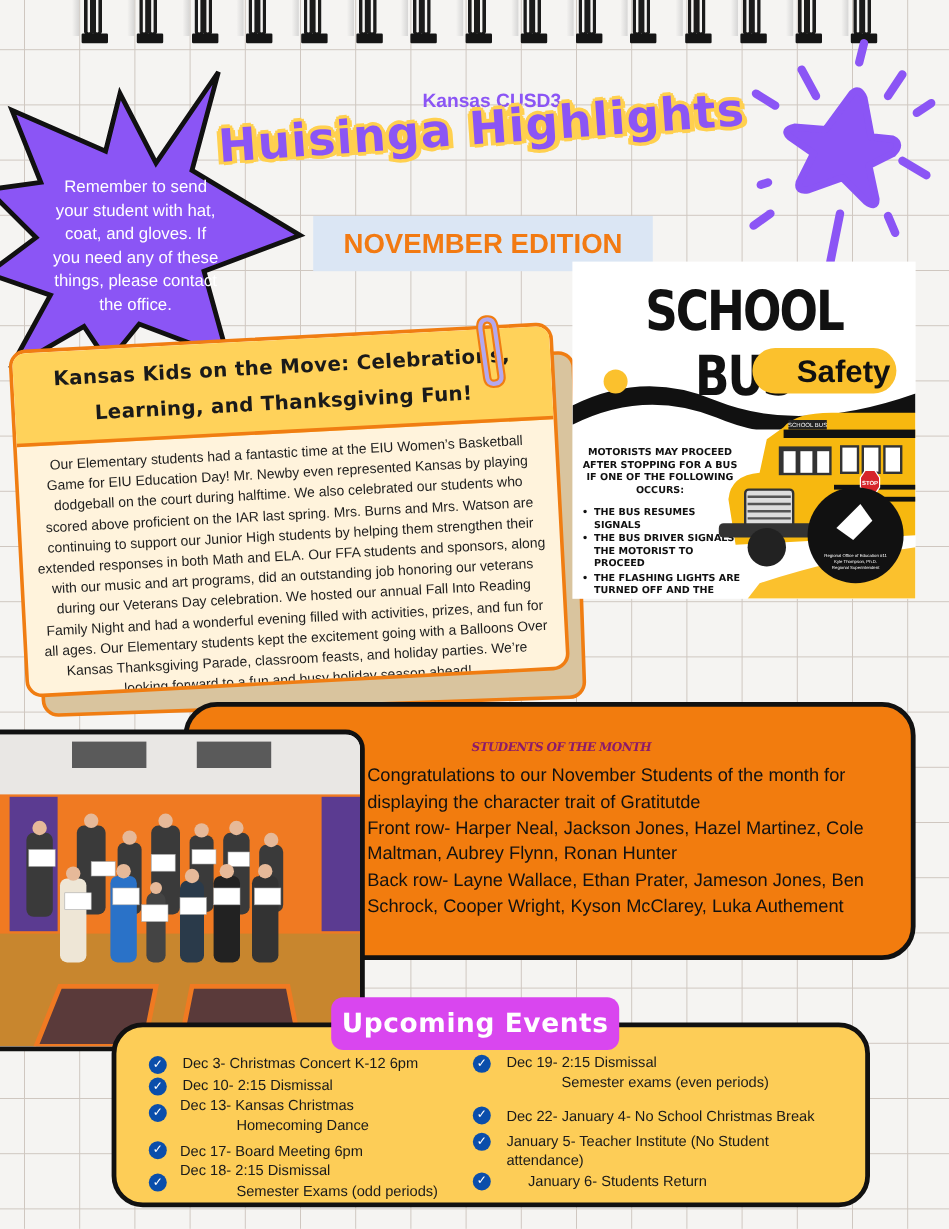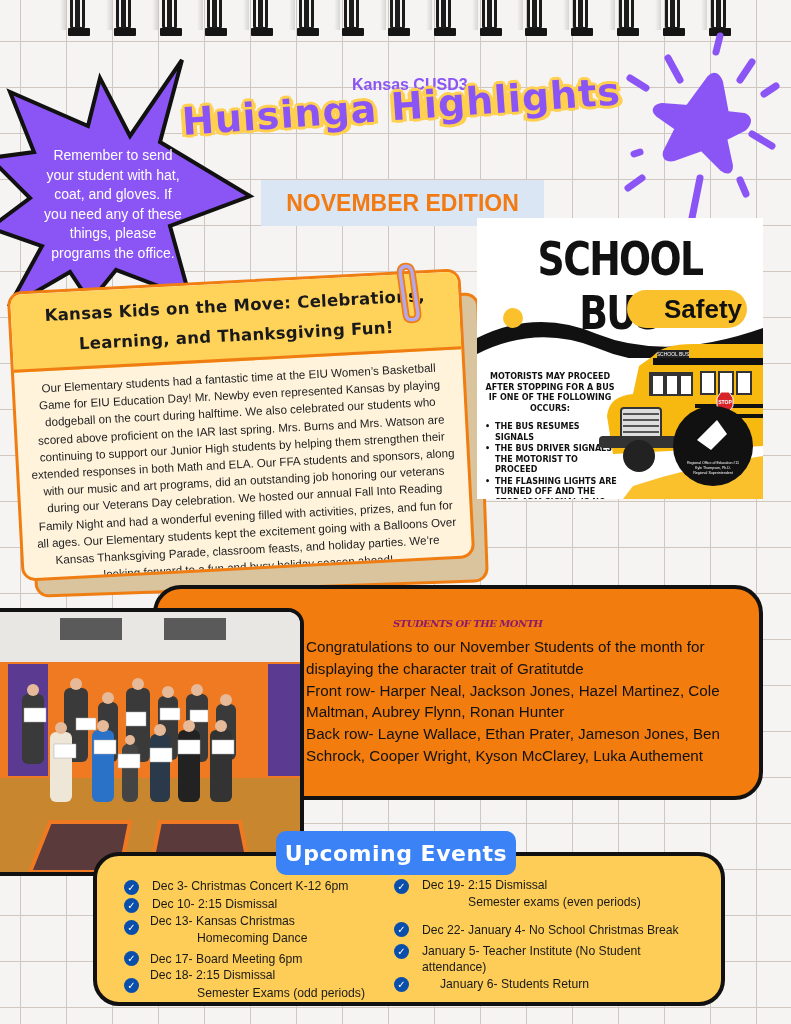--- a/index.html
+++ b/index.html
@@ -130,21 +130,21 @@
     background: #ece9e6;
   }
 
   
   .events-box {
     position: absolute; left: 93px; top: 852px; width: 632px; height: 154px;
     background: #fdcd57; border: 4px solid #111; border-radius: 26px;
   }
   .events-tab {
     position: absolute; left: 276px; top: 831px; width: 240px; height: 44px;
-    background: #3b82f6; border-radius: 10px; color: #fff;
+    background: #d946ef; border-radius: 10px; color: #fff;
     font-family: "DejaVu Sans", sans-serif; font-weight: bold; font-size: 22px;
     display: flex; align-items: center; justify-content: center; letter-spacing: .5px;
   }
   .ev {
     position: absolute; font-size: 12.2px; line-height: 16px; color: #1a1a1a; white-space: nowrap;
   }
   .check {
     position: absolute; width: 15px; height: 15px; border-radius: 50%;
     background: #0a4eab; color: #fff; font-size: 10px; line-height: 15px;
     text-align: center; font-weight: bold;
@@ -242,21 +242,21 @@
       <div class="shadow"></div>
       <div class="wire1"></div>
       <div class="wire2"></div>
       <div class="base"></div>
     </div>
 </div>
 
 <svg class="burst" viewBox="0 0 262 248">
   <polygon points="182,2 160,84 250,138 170,168 190,240 116,212 90,244 70,214 8,250 42,188 -10,170 30,140 -10,100 34,94 10,34 88,68 100,20 130,78" fill="#8b55f5" stroke="#111" stroke-width="4" stroke-linejoin="miter"></polygon>
 </svg>
-<div class="burst-text">Remember to send your student with hat, coat, and gloves.  If you need any of these things, please programs the office.</div>
+<div class="burst-text">Remember to send your student with hat, coat, and gloves.  If you need any of these things, please contact the office.</div>
 
 <div class="district">Kansas CUSD3</div>
 <div class="title">Huisinga Highlights</div>
 <div class="edition">NOVEMBER EDITION</div>
 
 <svg class="star" viewBox="0 0 170 192">
   <g stroke="#8b55f5" stroke-width="7" stroke-linecap="round" fill="none">
     <line x1="108" y1="8" x2="104" y2="24"></line>
     <line x1="56" y1="30" x2="68" y2="52"></line>
     <line x1="18" y1="50" x2="34" y2="60"></line>

